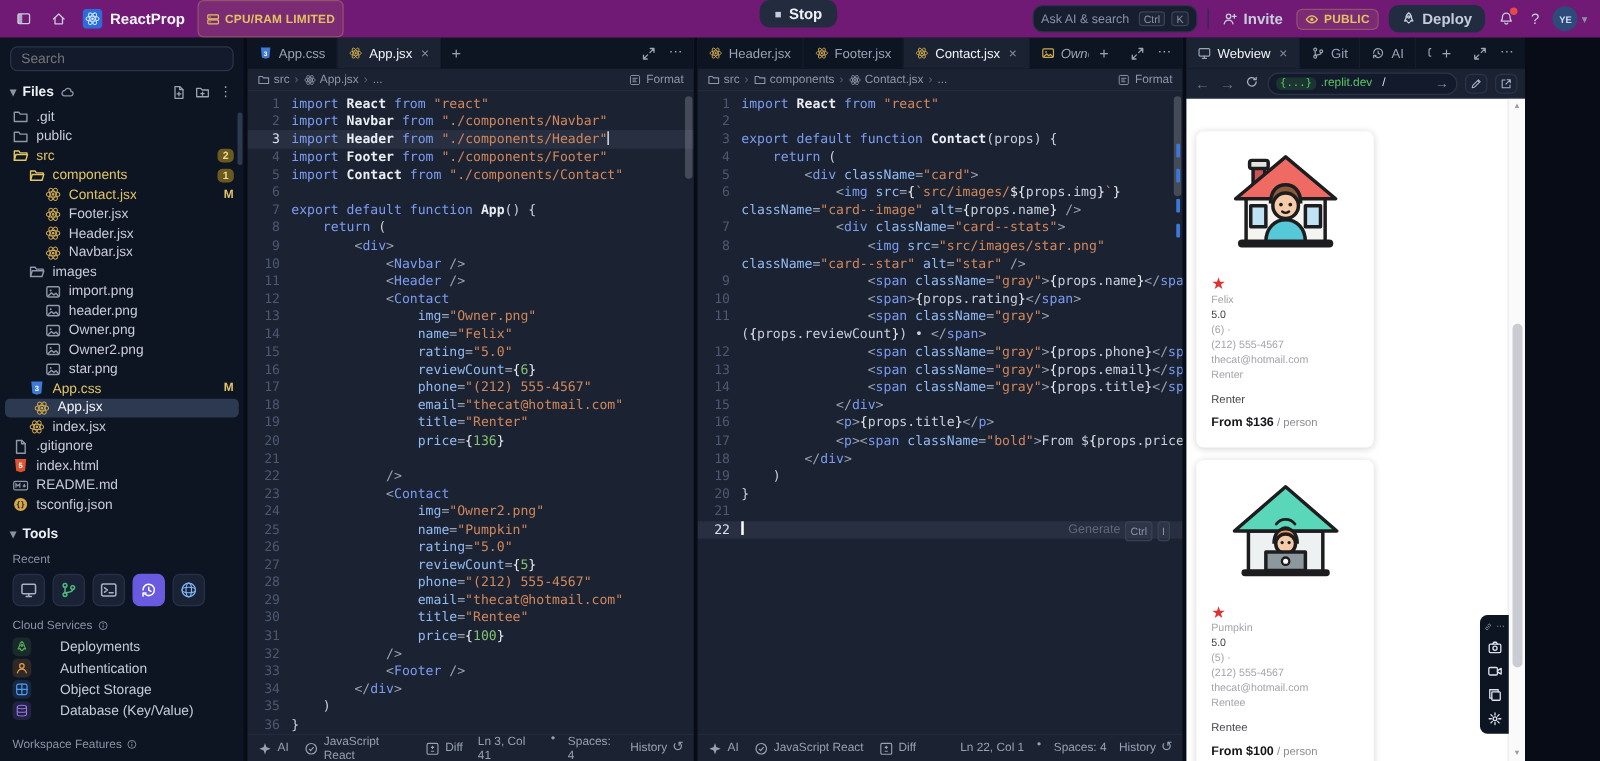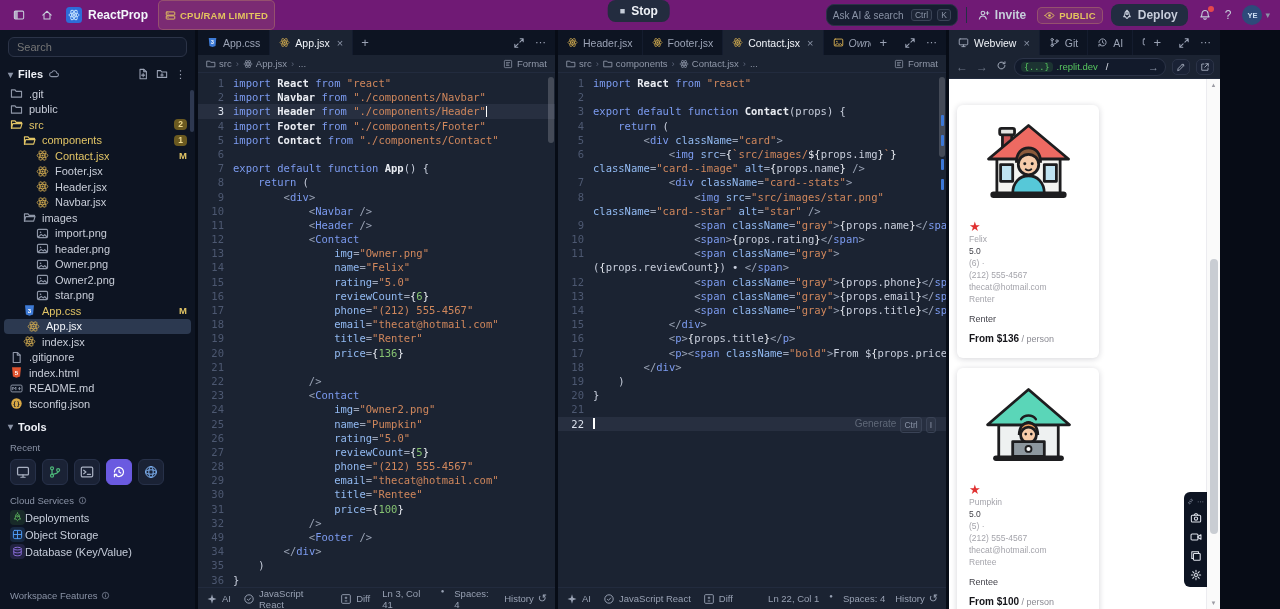--- a/index.html
+++ b/index.html
@@ -49,21 +49,21 @@
   .badge-m{margin-left:auto;color:#e2c566;font-size:9.5px;font-weight:bold}
   .tree-thumb{position:absolute;right:1px;top:4px;width:4px;height:42px;background:#2e3850;border-radius:2px}
   .sb-sub{color:#8a93a6;font-size:9.5px;padding:4px 10px;display:flex;align-items:center;gap:4px}
   #toolrow{display:flex;gap:6px;padding:2px 10px 6px}
   .tool-btn{width:26px;height:26px;border-radius:6px;background:#1a2235;border:1px solid #273149;color:#a9b1c2;
             display:flex;align-items:center;justify-content:center;cursor:pointer}
   .tool-btn .ic{width:14px;height:14px}
   .tool-btn.purple{background:#6a5ae0;border-color:#6a5ae0;color:#fff}
   .tool-btn.green{color:#4db87a}
   .tool-btn.blue{color:#7fb3f5}
-  .cl-row{display:flex;align-items:center;gap:0;height:16px;padding:0 10px;color:#c6cdda;font-size:11px;cursor:pointer;margin-bottom:1px}
+  .cl-row{display:flex;align-items:center;gap:23px;height:16px;padding:0 10px;color:#c6cdda;font-size:11px;cursor:pointer;margin-bottom:1px}
   .cl-ic{width:15px;height:15px;border-radius:4px;display:flex;align-items:center;justify-content:center}
   .cl-ic .ic{width:11px;height:11px}
   .wsf{margin-top:auto;padding-bottom:8px}
   
   .tabbar{height:25px;background:#0d1422;display:flex;align-items:stretch;flex:none}
   .tabs{display:flex;align-items:stretch;overflow:hidden}
   .tab{display:flex;align-items:center;gap:5px;padding:0 9px;color:#9ba3b5;font-size:10.5px;cursor:pointer;border-right:1px solid #141c2e;white-space:nowrap}
   .tab .ic{width:11px;height:11px;color:#cfa94f}
   .tab.active{background:#1b2332;color:#f2f5fa}
   .tab .cl{color:#8a93a6;font-size:11px;margin-left:2px}
@@ -541,20 +541,31 @@
             <span class="ic">
               <svg viewBox="0 0 16 16" fill="none" stroke="currentColor" stroke-width="1.4" stroke-linecap="round" stroke-linejoin="round">
                 <path d="M8 1.6c2 1.4 3 3.6 3 6l1.4 2.8-2.2-.4A5.3 5.3 0 0 1 8 12.6 5.3 5.3 0 0 1 5.8 10l-2.2.4L5 7.6c0-2.4 1-4.6 3-6z"></path>
                 <circle cx="8" cy="6.2" r="1.2"></circle>
               </svg>
             </span>
           </span>
           <span>Deployments</span>
         </div>
         <div class="cl-row">
+          <span class="cl-ic" style="background:#e8a04c26;color:#e8a04c">
+            <span class="ic">
+              <svg viewBox="0 0 16 16" fill="none" stroke="currentColor" stroke-width="1.4" stroke-linecap="round" stroke-linejoin="round">
+                <circle cx="8" cy="5.4" r="2.6"></circle>
+                <path d="M2.8 13.6c.8-3.2 3-4.4 5.2-4.4s4.4 1.2 5.2 4.4"></path>
+              </svg>
+            </span>
+          </span>
+          <span>Authentication</span>
+        </div>
+        <div class="cl-row">
           <span class="cl-ic" style="background:#4f9cf726;color:#4f9cf7">
             <span class="ic">
               <svg viewBox="0 0 16 16" fill="none" stroke="currentColor" stroke-width="1.4" stroke-linecap="round" stroke-linejoin="round">
                 <rect x="2" y="2" width="12" height="12" rx="2"></rect>
                 <path d="M2 8h12M8 2v12"></path>
               </svg>
             </span>
           </span>
           <span>Object Storage</span>
         </div>
@@ -777,21 +788,21 @@
         </div>
         <div class="code-line">
           <span class="ln">31</span>
           <span class="ct"><span class="tk-p">                </span><span class="tk-a">price</span><span class="tk-u">=</span><span class="tk-b">{</span><span class="tk-n">100</span><span class="tk-b">}</span></span>
         </div>
         <div class="code-line">
           <span class="ln">32</span>
           <span class="ct"><span class="tk-p">            </span><span class="tk-u">/&gt;</span></span>
         </div>
         <div class="code-line">
-          <span class="ln">49</span>
+          <span class="ln">33</span>
           <span class="ct"><span class="tk-p">            </span><span class="tk-u">&lt;</span><span class="tk-t">Footer</span><span class="tk-u"> /&gt;</span></span>
         </div>
         <div class="code-line">
           <span class="ln">34</span>
           <span class="ct"><span class="tk-p">        </span><span class="tk-u">&lt;/</span><span class="tk-t">div</span><span class="tk-u">&gt;</span></span>
         </div>
         <div class="code-line">
           <span class="ln">35</span>
           <span class="ct"><span class="tk-p">    )</span></span>
         </div>

